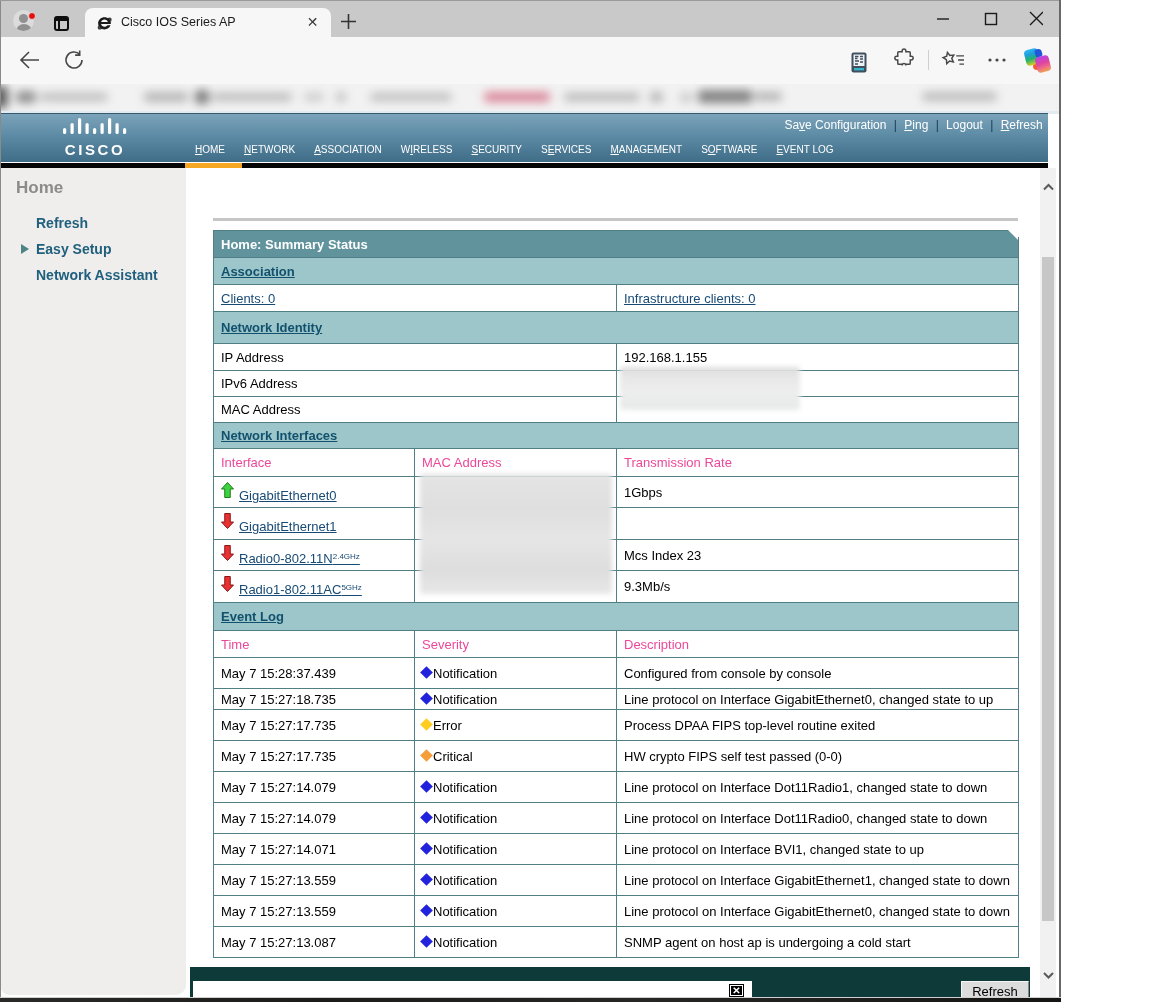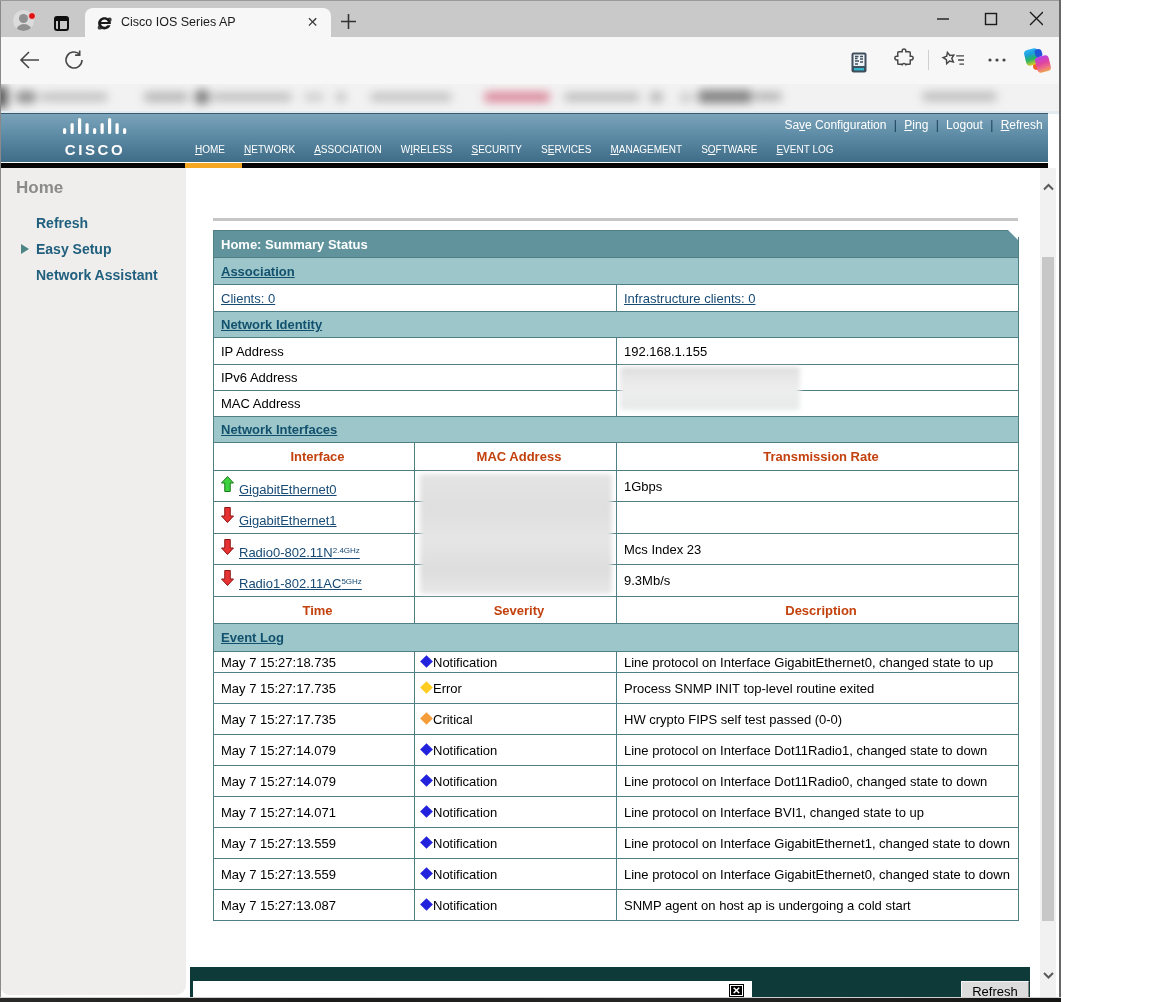--- a/index.html
+++ b/index.html
@@ -62,21 +62,21 @@
 #uptime { float:right; font-size:13px; font-weight:bold; }
 #hr1 { position:absolute; left:27px; top:50px; width:805px; height:3px; background:#c6c6c6; }
 
 table#sum { position:absolute; left:27px; top:62px; width:805px; border-collapse:collapse; font-size:13px; table-layout:fixed; }
 #bevel { position:absolute; left:821px; top:61px; width:0; height:0; border-left:11px solid transparent; border-top:11px solid #fff; }
 table#sum td { border:1px solid #4f7e84; padding:0 0 0 7px; background:#fff; color:#000; }
 table#sum td.thead { background:#60939c; color:#fff; font-weight:bold; height:25px; border:1px solid #4f7e84; }
 table#sum td.section { background:#9cc6ca; height:26px; }
 table#sum td.section a { color:#12516d; font-weight:bold; text-decoration:underline; }
 a.dlink { color:#174a75; text-decoration:underline; }
-table#sum td.colhdr { font-weight:bold; color:#c2410c; height:26px;text-align:center; }
+table#sum td.colhdr { font-weight:normal; color:#ec4899; height:26px; }
 .sup { font-size:8px; vertical-align:4px; }
 .arrow { display:inline-block; vertical-align:2px; margin-right:5px; }
 .dia { display:inline-block; width:9px; height:9px; transform:rotate(45deg); margin-right:2px; vertical-align:1px; }
 .dia.blue { background:#2222dd; }
 .dia.yellow { background:#ffcc22; }
 .dia.orange { background:#f59d38; }
 
 
 .blurblob { position:absolute; background:#e3e3e3; filter:blur(2.5px); border-radius:3px; }
 
@@ -230,21 +230,21 @@
             <tr style="height:27px">
               <td class="thead" colspan="3">Home: Summary Status</td>
             </tr>
         <tr style="height:27px">
               <td class="section" colspan="3"><a href="#">Association</a></td>
             </tr>
         <tr style="height:27px">
               <td colspan="2"><a class="dlink" href="#">Clients: 0</a></td>
               <td><a class="dlink" href="#">Infrastructure clients: 0</a></td>
             </tr>
-        <tr style="height:26px">
+        <tr style="height:32px">
               <td class="section" colspan="3"><a href="#">Network Identity</a></td>
             </tr>
         <tr style="height:27px">
               <td colspan="2">IP Address</td>
               <td>192.168.1.155</td>
             </tr>
         <tr style="height:26px">
               <td colspan="2">IPv6 Address</td>
               <td></td>
             </tr>
@@ -281,37 +281,42 @@
               <td></td>
               <td>Mcs Index 23</td>
             </tr>
         <tr style="height:32px">
               <td><svg class="arrow" width="13" height="16" viewBox="0 0 13 16">
                   <path d="M6.5 15.5 L0.5 9 H3.75 V0.5 H9.25 V9 H12.5 Z" fill="#e63232" stroke="#8f1414" stroke-width="1"></path>
                 </svg><a class="dlink" href="#">Radio1-802.11AC<span class="sup">5GHz</span></a></td>
               <td></td>
               <td>9.3Mb/s</td>
             </tr>
+        <tr style="height:28px">
+              <td class="section" colspan="3"><a href="#">Event Log</a></td>
+            </tr>
         <tr style="height:27px">
               <td class="colhdr">Time</td>
               <td class="colhdr">Severity</td>
               <td class="colhdr">Description</td>
             </tr>
-        <tr style="height:28px">
-              <td class="section" colspan="3"><a href="#">Event Log</a></td>
+        <tr style="height:31px">
+              <td>May 7 15:28:37.439</td>
+              <td><span class="dia blue"></span>Notification</td>
+              <td>Configured from console by console</td>
             </tr>
         <tr style="height:21px">
               <td>May 7 15:27:18.735</td>
               <td><span class="dia blue"></span>Notification</td>
               <td>Line protocol on Interface GigabitEthernet0, changed state to up</td>
             </tr>
         <tr style="height:31px">
               <td>May 7 15:27:17.735</td>
               <td><span class="dia yellow"></span>Error</td>
-              <td>Process SNMP INIT top-level routine exited</td>
+              <td>Process DPAA FIPS top-level routine exited</td>
             </tr>
         <tr style="height:31px">
               <td>May 7 15:27:17.735</td>
               <td><span class="dia orange"></span>Critical</td>
               <td>HW crypto FIPS self test passed (0-0)</td>
             </tr>
         <tr style="height:31px">
               <td>May 7 15:27:14.079</td>
               <td><span class="dia blue"></span>Notification</td>
               <td>Line protocol on Interface Dot11Radio1, changed state to down</td>

